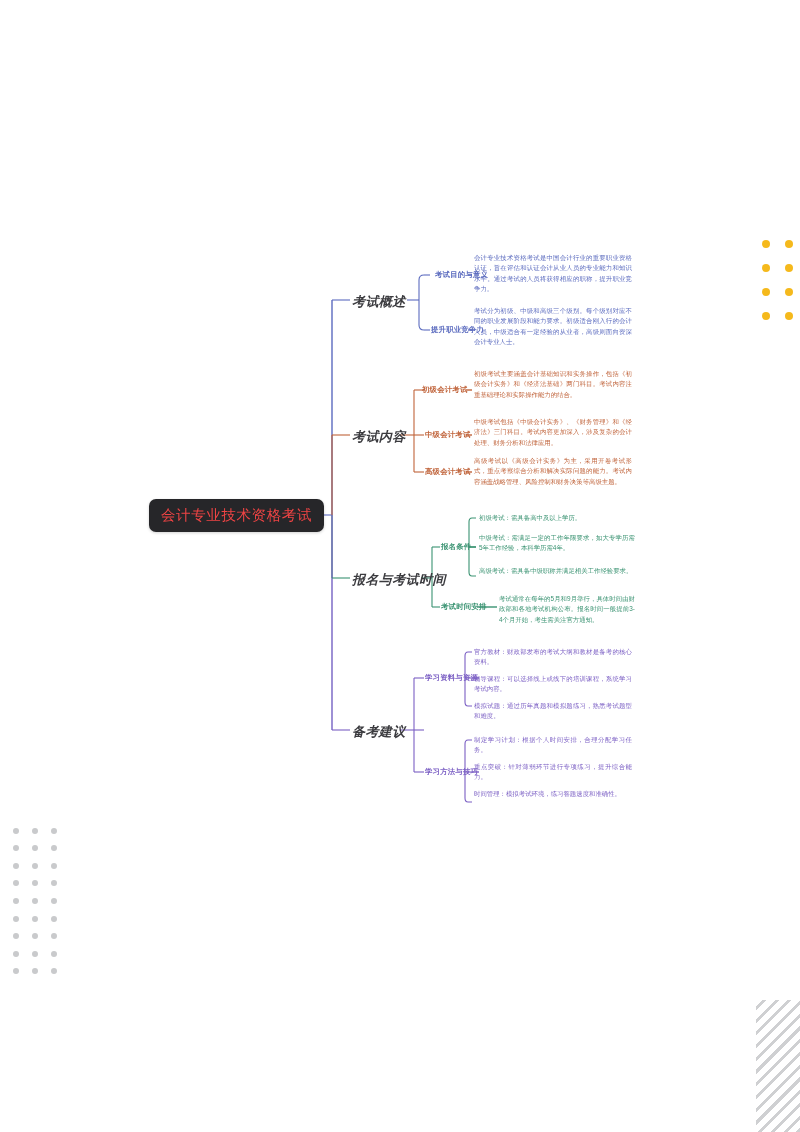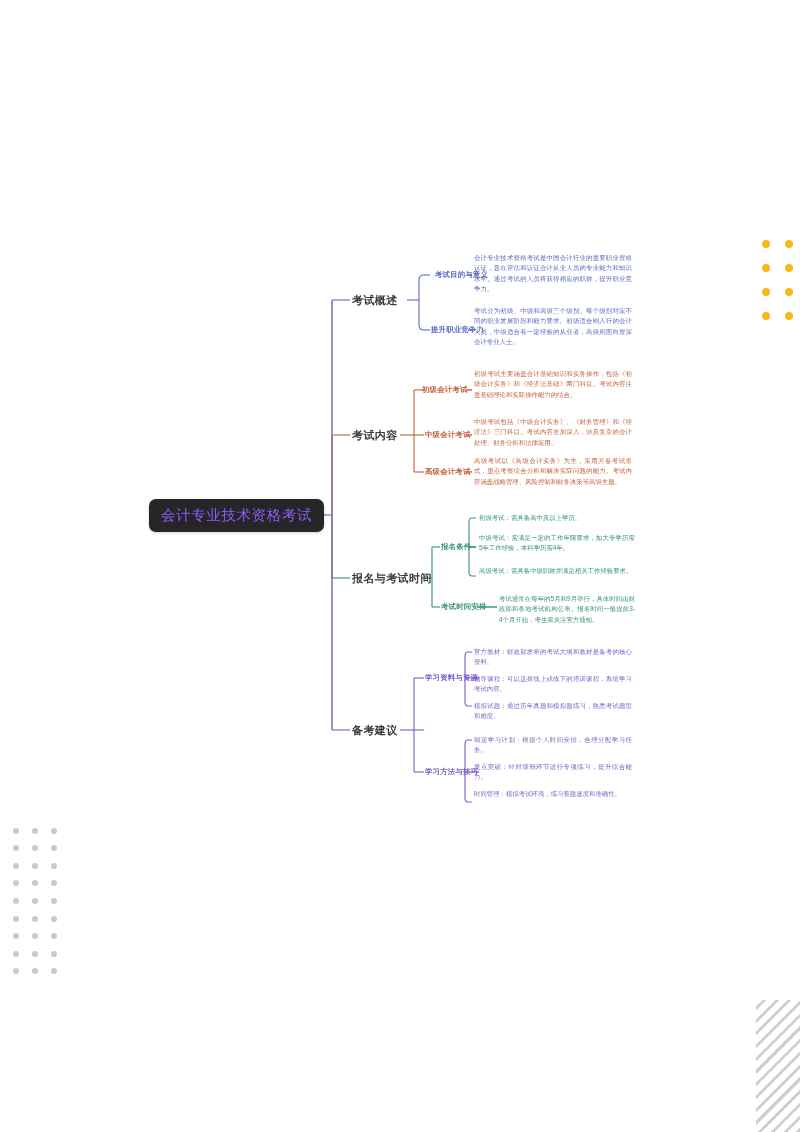--- a/index.html
+++ b/index.html
@@ -86,34 +86,35 @@
     position: absolute;
     left: 149px;
     top: 499px;
     width: 175px;
     height: 33px;
     background: #262629;
     border-radius: 7px;
     display: flex;
     align-items: center;
     justify-content: center;
-    color: #8b5cf6;
+    color: #ef4444;
     font-size: 14.5px;
     letter-spacing: 0.6px;
     box-shadow: 0 1px 3px rgba(0,0,0,0.18);
   }
 
   
   .l1 {
     position: absolute;
-    font-size: 11px;
+    font-size: 13px;
     letter-spacing: 0.4px;
     white-space: nowrap;
     font-weight: bold;
     color: #3b3b3f;
+    font-style: italic;
   }
 
   
   .l2 {
     position: absolute;
     font-size: 7.4px;
     letter-spacing: 0.2px;
     white-space: nowrap;
     font-weight: bold;
   }

